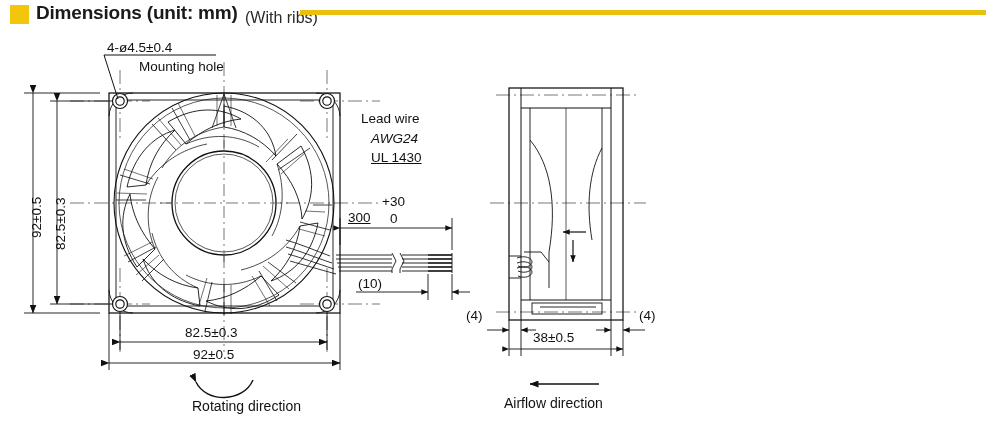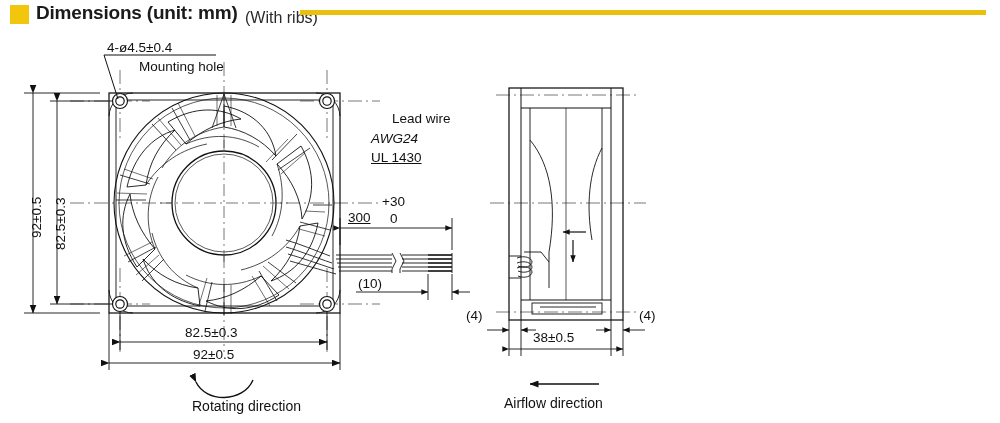--- a/index.html
+++ b/index.html
@@ -342,21 +342,21 @@
   <div class="lbl" style="left:107px; top:59px;margin-left:32px;">Mounting hole</div>
 
   <div class="lbl vert" style="left:29px; top:238px;">92±0.5</div>
   <div class="lbl vert" style="left:53px; top:250px;">82.5±0.3</div>
 
   <div class="lbl" style="left:185px; top:325px;">82.5±0.3</div>
   <div class="lbl" style="left:193px; top:347px;">92±0.5</div>
 
   <div class="lbl" style="left:165px; top:398px; font-size:14px;margin-left:27px;">Rotating direction</div>
 
-  <div class="lbl" style="left:392px; top:111px;">Lead wire</div>
+  <div class="lbl" style="left:361px; top:111px;">Lead wire</div>
   <div class="lbl" style="left:371px; top:131px;font-style:italic;">AWG24</div>
   <div class="lbl" style="left:371px; top:150px;text-decoration:underline;">UL 1430</div>
 
   <div class="lbl" style="left:382px; top:194px;">+30</div>
   <div class="lbl" style="left:348px; top:210px;text-decoration:underline;">300</div>
   <div class="lbl" style="left:390px; top:211px;">0</div>
 
   <div class="lbl" style="left:358px; top:276px;">(10)</div>
 
   <div class="lbl" style="left:466px; top:308px;">(4)</div>

